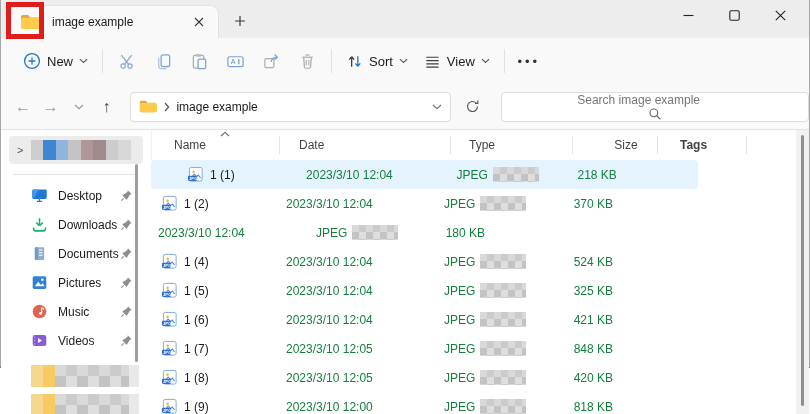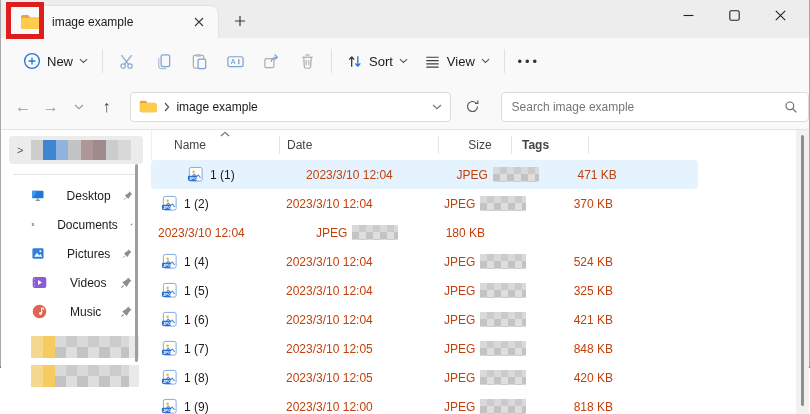--- a/index.html
+++ b/index.html
@@ -35,57 +35,57 @@
   .addrrow { position:absolute; left:0; top:84px; width:100%; height:46px; background:#f9f9f9;
              border-bottom:1px solid #e4e4e4; display:flex; align-items:center; }
   .nav-ico { width:28px; height:28px; display:flex; align-items:center; justify-content:center;
              font-size:16px; color:#454545; border-radius:4px; }
   .nav-ico.dis { color:#9a9a9a; }
   .crumbbox { margin-left:10px; width:322px; height:30px; background:#fff; border:1px solid #dcdcdc; border-radius:4px;
               display:flex; align-items:center; padding:0 8px; }
   .crumb-text { font-size:12px; color:#1b1b1b; margin-left:6px; flex:1; }
   .refresh { margin-left:8px; }
   .searchbox { margin-left:14px; width:310px; height:30px; background:#fff; border:1px solid #dcdcdc; border-radius:4px;
-               display:flex; align-items:center; padding:0 10px; }
+               display:flex; align-items:center; padding:0 10px;flex-direction:column; }
   .searchbox input { border:none; outline:none; flex:1; font-size:12px; color:#1b1b1b; background:transparent; }
   .searchbox input::placeholder { color:#767676; }
 
   
   .main { position:absolute; left:0; top:130px; width:100%; height:284px; display:flex; background:#fff; }
 
   
   .sidebar { position:relative; width:150px; flex:0 0 auto; padding-top:4px; }
   .side-sel { position:relative; margin:2px 8px 0 8px; height:28px; background:#ececec; border-radius:4px;
               display:flex; align-items:center; padding:0 4px; }
   .side-chev { font-size:11px; color:#555; margin:0 6px 0 4px; }
   .side-hr { height:1px; background:#e4e4e4; margin:10px 14px 6px 12px; }
-  .side-item { height:29px; display:flex; align-items:center; padding-left:30px; padding-right:18px; border-radius:4px;gap:12px; }
+  .side-item { height:29px; display:flex; align-items:center; padding-left:30px; padding-right:18px; border-radius:4px; }
   .side-item .lbl { font-size:12px; color:#1b1b1b; margin-left:10px; flex:1; }
   .side-scroll { position:absolute; right:13px; top:34px; width:3px; height:198px; background:#9f9f9f; border-radius:2px; }
   .pix { background:conic-gradient(#cbcbcb 0 90deg,#dedede 90deg 180deg,#c3c3c3 180deg 270deg,#d9d9d9 270deg) 0 0/22px 22px; }
   .pixrow { display:flex; height:22px; margin:4px 10px 3px 30px; }
   .pixrow .b { height:100%; }
   .pixtop { display:flex; height:20px; flex:1; margin-left:2px; }
   .pixtop .b { height:100%; }
 
   
   .filelist { position:relative; flex:1; }
-  .lheader { position:relative; display:flex; height:30px; align-items:center; border-left:1px solid #f0f0f0; }
+  .lheader { position:relative; display:flex; height:30px; align-items:center; border-left:1px solid #f0f0f0;gap:12px; }
   .hcell { font-size:12px; color:#444; height:18px; line-height:18px; border-right:1px solid #e4e4e4; }
   .h-name { width:128px; padding-left:22px; }
   .h-date { width:159px; padding-left:7px; }
   .h-type { width:110px; padding-left:6px; }
   .h-size { width:73px;  padding-left:10px;text-align:center; }
   .h-tags { width:77px;  padding-left:10px;font-weight:bold; }
   .sort-caret { position:absolute; left:68px; top:1px; }
 
   .rows { position:absolute; top:30px; left:0; right:0; bottom:0; overflow:hidden; }
   .row { display:flex; align-items:center; height:29px; width:547px; border-radius:4px; }
   .row.selected { background:#e5f3ff;padding-left:26px; }
-  .cell { font-size:12px; color:#c2410c; white-space:nowrap; }
+  .cell { font-size:12px; color:#15803d; white-space:nowrap; }
   .c-name { width:128px; display:flex; align-items:center; padding-left:10px; color:#1b1b1b; }
   .c-name .fname { margin-left:6px; }
   .c-date { width:159px; padding-left:7px; }
   .c-type { width:110px; padding-left:6px; display:flex; align-items:center; }
   .c-type .blur { width:46px; height:15px; margin-left:5px; background-size:14px 14px; }
   .c-size { width:73px; text-align:right; padding-right:8px; }
   .c-tags { width:77px; }
 
   
   .vscroll { width:13px; flex:0 0 auto; background:#f1f1f1; position:relative; }
@@ -307,20 +307,31 @@
           <path d="M1.5 4.6c0-.9.7-1.6 1.6-1.6h6L3 14H3.1c-.9 0-1.6-.7-1.6-1.6z" fill="#3f97ef"></path>
           <path d="M7 17h6M10 14v3" stroke="#6b6b6b" stroke-width="1.4"></path>
         </svg>
         <span class="lbl">Desktop</span>
         <svg viewBox="0 0 16 16" width="13" height="13">
           <path d="M9.6 1.6l4.8 4.8-2 .5a2.4 2.4 0 0 1-1.2 1.6l-1.6 2.6c-.2 1-.8 1.7-1.7 2L3 8.1c.3-.9 1-1.5 2-1.7l2.6-1.6A2.4 2.4 0 0 1 9.2 3.6z" fill="#8d8d8d"></path>
           <path d="M4.6 11.4l-3 3" stroke="#8d8d8d" stroke-width="1.3"></path>
         </svg>
       </div>
 
+      <div class="side-item">
+        <svg viewBox="0 0 20 20" width="17" height="17">
+          <path d="M10 2.5v9M10 11.5L6.2 7.8M10 11.5l3.8-3.7" fill="none" stroke="#17b26a" stroke-width="1.8"></path>
+          <path d="M3 13.5v1.6c0 1.3 1 2.4 2.4 2.4h9.2c1.3 0 2.4-1 2.4-2.4v-1.6" fill="none" stroke="#17b26a" stroke-width="1.8"></path>
+        </svg>
+        <span class="lbl">Downloads</span>
+        <svg viewBox="0 0 16 16" width="13" height="13">
+          <path d="M9.6 1.6l4.8 4.8-2 .5a2.4 2.4 0 0 1-1.2 1.6l-1.6 2.6c-.2 1-.8 1.7-1.7 2L3 8.1c.3-.9 1-1.5 2-1.7l2.6-1.6A2.4 2.4 0 0 1 9.2 3.6z" fill="#8d8d8d"></path>
+          <path d="M4.6 11.4l-3 3" stroke="#8d8d8d" stroke-width="1.3"></path>
+        </svg>
+      </div>
 
       <div class="side-item">
         <svg viewBox="0 0 20 20" width="17" height="17">
           <rect x="4.5" y="2.5" width="11" height="15" rx="1.4" fill="#8fb0cc"></rect>
           <path d="M4.5 3.9c0-.8.6-1.4 1.4-1.4H8v15H5.9c-.8 0-1.4-.6-1.4-1.4z" fill="#6d9cc4"></path>
           <path d="M9.5 6h4M9.5 9h4M9.5 12h4" stroke="#fff" stroke-width="1.2"></path>
         </svg>
         <span class="lbl">Documents</span>
         <svg viewBox="0 0 16 16" width="13" height="13">
           <path d="M9.6 1.6l4.8 4.8-2 .5a2.4 2.4 0 0 1-1.2 1.6l-1.6 2.6c-.2 1-.8 1.7-1.7 2L3 8.1c.3-.9 1-1.5 2-1.7l2.6-1.6A2.4 2.4 0 0 1 9.2 3.6z" fill="#8d8d8d"></path>
@@ -328,20 +339,34 @@
         </svg>
       </div>
 
       <div class="side-item">
         <svg viewBox="0 0 20 20" width="17" height="17">
           <rect x="2" y="2.5" width="16" height="15" rx="2" fill="#2f80d6"></rect>
           <path d="M4.5 14.5l4-5.5 3.2 4 2-2.4 2.3 3.9z" fill="#fff"></path>
           <circle cx="13.4" cy="6.8" r="1.5" fill="#fff"></circle>
         </svg>
         <span class="lbl">Pictures</span>
+        <svg viewBox="0 0 16 16" width="13" height="13">
+          <path d="M9.6 1.6l4.8 4.8-2 .5a2.4 2.4 0 0 1-1.2 1.6l-1.6 2.6c-.2 1-.8 1.7-1.7 2L3 8.1c.3-.9 1-1.5 2-1.7l2.6-1.6A2.4 2.4 0 0 1 9.2 3.6z" fill="#8d8d8d"></path>
+          <path d="M4.6 11.4l-3 3" stroke="#8d8d8d" stroke-width="1.3"></path>
+        </svg>
+      </div>
+
+      <div class="side-item">
+        <svg viewBox="0 0 20 20" width="17" height="17">
+          <circle cx="10" cy="10" r="8" fill="#e4634f"></circle>
+          <path d="M12.6 5.6v6.2" stroke="#fff" stroke-width="1.3"></path>
+          <circle cx="11.2" cy="12.4" r="1.7" fill="#fff"></circle>
+          <path d="M12.6 5.6c1.4.3 2.2 1 2.4 2.2" fill="none" stroke="#fff" stroke-width="1.3"></path>
+        </svg>
+        <span class="lbl">Music</span>
         <svg viewBox="0 0 16 16" width="13" height="13">
           <path d="M9.6 1.6l4.8 4.8-2 .5a2.4 2.4 0 0 1-1.2 1.6l-1.6 2.6c-.2 1-.8 1.7-1.7 2L3 8.1c.3-.9 1-1.5 2-1.7l2.6-1.6A2.4 2.4 0 0 1 9.2 3.6z" fill="#8d8d8d"></path>
           <path d="M4.6 11.4l-3 3" stroke="#8d8d8d" stroke-width="1.3"></path>
         </svg>
       </div>
 
       <div class="side-item">
         <svg viewBox="0 0 20 20" width="17" height="17">
           <rect x="2" y="3.5" width="16" height="13" rx="2.4" fill="#8a5bd6"></rect>
           <path d="M8.3 7.2v5.6l4.6-2.8z" fill="#fff"></path>
@@ -349,54 +374,41 @@
             <circle cx="4.1" cy="10" r=".7" fill="#c9b4ef"></circle>
             <circle cx="4.1" cy="14" r=".7" fill="#c9b4ef"></circle>
         </svg>
         <span class="lbl">Videos</span>
         <svg viewBox="0 0 16 16" width="13" height="13">
           <path d="M9.6 1.6l4.8 4.8-2 .5a2.4 2.4 0 0 1-1.2 1.6l-1.6 2.6c-.2 1-.8 1.7-1.7 2L3 8.1c.3-.9 1-1.5 2-1.7l2.6-1.6A2.4 2.4 0 0 1 9.2 3.6z" fill="#8d8d8d"></path>
           <path d="M4.6 11.4l-3 3" stroke="#8d8d8d" stroke-width="1.3"></path>
         </svg>
       </div>
 
-      <div class="side-item">
-        <svg viewBox="0 0 20 20" width="17" height="17">
-          <circle cx="10" cy="10" r="8" fill="#e4634f"></circle>
-          <path d="M12.6 5.6v6.2" stroke="#fff" stroke-width="1.3"></path>
-          <circle cx="11.2" cy="12.4" r="1.7" fill="#fff"></circle>
-          <path d="M12.6 5.6c1.4.3 2.2 1 2.4 2.2" fill="none" stroke="#fff" stroke-width="1.3"></path>
-        </svg>
-        <span class="lbl">Music</span>
-        <svg viewBox="0 0 16 16" width="13" height="13">
-          <path d="M9.6 1.6l4.8 4.8-2 .5a2.4 2.4 0 0 1-1.2 1.6l-1.6 2.6c-.2 1-.8 1.7-1.7 2L3 8.1c.3-.9 1-1.5 2-1.7l2.6-1.6A2.4 2.4 0 0 1 9.2 3.6z" fill="#8d8d8d"></path>
-          <path d="M4.6 11.4l-3 3" stroke="#8d8d8d" stroke-width="1.3"></path>
-        </svg>
-      </div>
-
       <div class="pixrow" style="margin-top:10px">
         <span class="b" style="width:12px;background:#f3d88e"></span>
         <span class="b" style="width:12px;background:#f7ca62"></span>
         <span class="b pix" style="width:74px"></span>
         <span class="b" style="width:10px;background:#e9e9e9"></span>
       </div>
       <div class="pixrow" style="margin-top:7px">
         <span class="b" style="width:12px;background:#f3d88e"></span>
         <span class="b" style="width:12px;background:#f7ca62"></span>
         <span class="b pix" style="width:74px"></span>
         <span class="b" style="width:10px;background:#e9e9e9"></span>
       </div>
 
       <div class="side-scroll"></div>
     </div>
 
     <div class="filelist">
       <div class="lheader">
         <div class="hcell h-name">Name</div>
         <div class="hcell h-date">Date</div>
+        <div class="hcell h-type">Type</div>
         <div class="hcell h-size">Size</div>
         <div class="hcell h-tags">Tags</div>
         <span class="sort-caret">
           <svg viewBox="0 0 10 6" width="10" height="6">
               <path d="M1 5l4-3.6L9 5" fill="none" stroke="#666" stroke-width="1.1"></path>
             </svg>
         </span>
       </div>
       <div class="rows">
   <div class="row selected">
@@ -408,21 +420,21 @@
         <rect x="1" y="10.2" width="9.6" height="5.6" rx="1.2" fill="#2f6fd0"></rect>
         <text x="2.2" y="14.6" font-size="4.4" fill="#fff" font-family="Liberation Sans,sans-serif" font-weight="bold">JPG</text>
       </svg>
       <span class="fname">1 (1)</span>
     </div>
     <div class="cell c-date date">2023/3/10 12:04</div>
     <div class="cell c-type">
       <span class="type-txt">JPEG</span>
       <span class="blur pix"></span>
     </div>
-    <div class="cell c-size size">471 KB</div>
+    <div class="cell c-size size">218 KB</div>
     <div class="cell c-tags"></div>
   </div>
 
   <div class="row">
     <div class="cell c-name">
       <svg viewBox="0 0 18 18" width="17" height="17">
         <rect x="2.5" y="1.5" width="13.5" height="14.5" rx="2" fill="#fff" stroke="#7aa7e0"></rect>
         <circle cx="7" cy="6" r="1.3" fill="#f0b429"></circle>
         <path d="M4.5 12.5l3-4 2.7 2.7 1.7-1.7 2.5 3" fill="none" stroke="#4a90d9" stroke-width="1.2"></path>
         <rect x="1" y="10.2" width="9.6" height="5.6" rx="1.2" fill="#2f6fd0"></rect>

